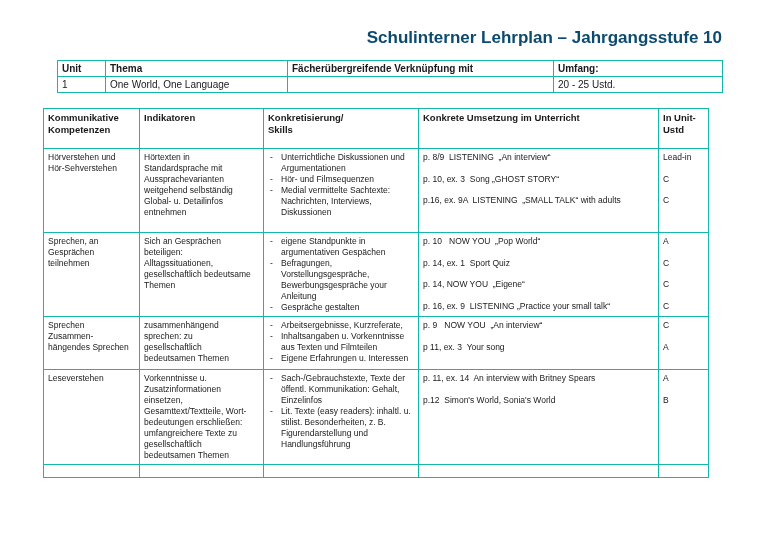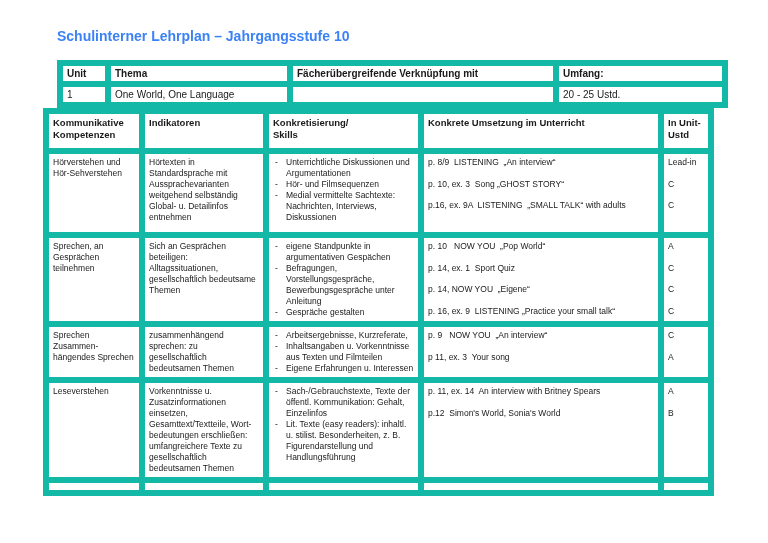--- a/index.html
+++ b/index.html
@@ -8,26 +8,26 @@
     width:768px; height:543px;
     font-family:"Liberation Sans", sans-serif;
     color:#1a1a1a;
     position:relative;
     overflow:hidden;
   }
   .page { position:absolute; left:0; top:0; width:768px; height:543px; background:#fff; }
 
   .doc-title {
     position:absolute; top:28px; left:57px; width:665px;
-    text-align:left; font-weight:bold; font-size:14px;
-    color:#3b82f6;
+    text-align:right; font-weight:bold; font-size:17px;
+    color:#0c4a6e;
   }
 
   table { border-collapse:collapse; table-layout:fixed; background:#fff; }
-  td { border:6px solid #14b8a6; vertical-align:top; overflow:hidden;margin-left:16px; }
+  td { border:1px solid #14b8a6; vertical-align:top; overflow:hidden;margin-left:16px; }
 
   
   .unit-table { position:absolute; left:57px; top:60px; width:665px; }
   .unit-table td { font-size:10px; line-height:13px; padding:1px 4px; height:16px; }
   .unit-table .hdr { font-weight:bold; }
 
   
   .main-table { position:absolute; left:43px; top:108px; width:665px; }
   .main-table td { font-size:8.5px; line-height:11px; padding:3px 3px 3px 4px; }
   .main-table td.hdr { font-weight:bold; font-size:9.5px; line-height:11.5px; white-space:pre-line; }
@@ -141,21 +141,21 @@
 Alltagssituationen,
 gesellschaftlich bedeutsame
 Themen</td>
         <td>
           <div class="skill">
               <span class="dash">-</span>
               <span class="stext">eigene Standpunkte in argumentativen Gespächen</span>
             </div>
           <div class="skill">
               <span class="dash">-</span>
-              <span class="stext">Befragungen, Vorstellungsgespräche, Bewerbungsgespräche unter Anleitung</span>
+              <span class="stext">Befragungen, Vorstellungsgespräche, Bewerbungsgespräche your Anleitung</span>
             </div>
           <div class="skill">
               <span class="dash">-</span>
               <span class="stext">Gespräche gestalten</span>
             </div>
         </td>
         <td>
           <div class="impl-item">p. 10   NOW YOU  „Pop World“</div>
           <div class="impl-item">p. 14, ex. 1  Sport Quiz</div>
           <div class="impl-item">p. 14, NOW YOU  „Eigene“</div>

